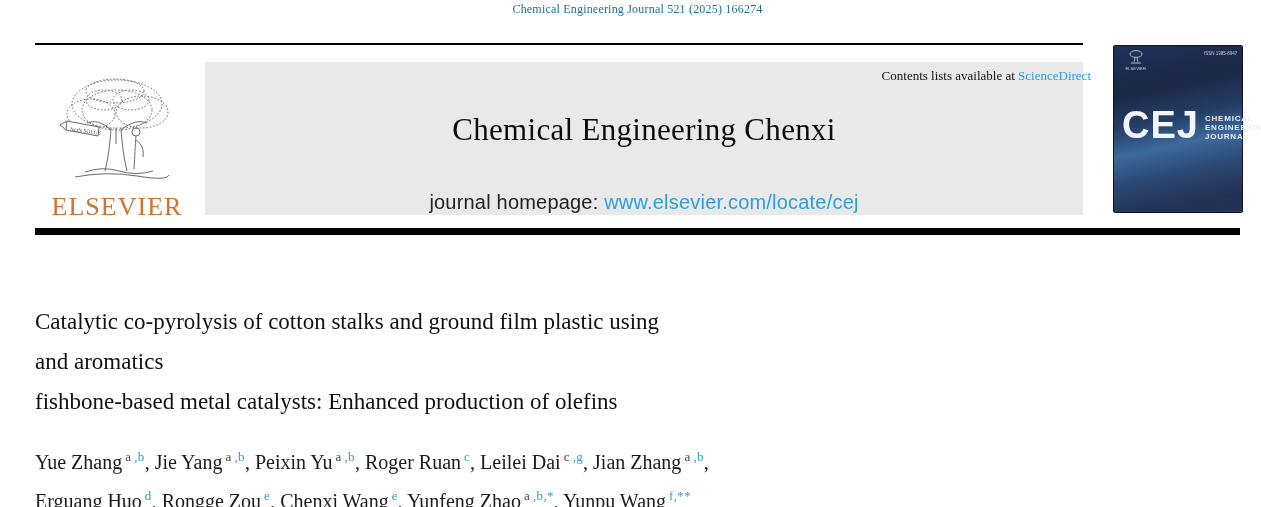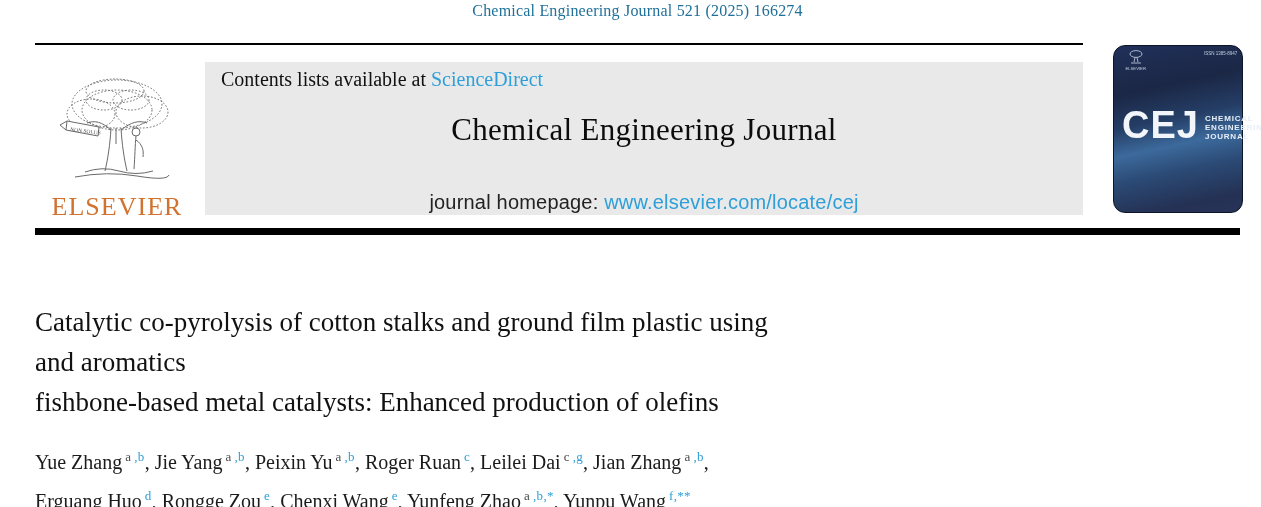--- a/index.html
+++ b/index.html
@@ -12,21 +12,21 @@
     --rule-black:#000000;
   }
   html,body{margin:0;padding:0;}
   body{
     width:1261px;height:507px;position:relative;background:#ffffff;
     font-family:"Liberation Serif", serif;color:var(--text-black);
     overflow:hidden;
   }
   .citation{
     position:absolute;left:35px;top:2px;width:1205px;
-    text-align:center;font-size:16px;color:var(--citation-blue);
+    text-align:center;font-size:12px;color:var(--citation-blue);
     letter-spacing:0.2px;
   }
   .top-rule{
     position:absolute;left:35px;top:43px;width:1048px;height:2px;
     background:var(--rule-black);
   }
   
   .logo-block{
     position:absolute;left:33px;top:58px;width:168px;height:162px;
     display:flex;flex-direction:column;align-items:center;justify-content:flex-end;
@@ -35,39 +35,39 @@
   .logo-word{
     font-size:26px;color:var(--brand-orange);letter-spacing:1px;
     line-height:26px;font-family:"Liberation Serif", serif;
   }
   
   .banner-box{
     position:absolute;left:205px;top:62px;width:878px;height:153px;
     background:var(--banner-gray);
   }
   .contents-line{
-    position:absolute;top:6px;left:16px;width:100%;text-align:left;
-    font-size:20px;color:#111;
+    position:absolute;top:6px;left:8px;width:100%;text-align:right;
+    font-size:13px;color:#111;
   }
   .sciencedirect-link{color:var(--link-blue);text-decoration:none;cursor:pointer;}
   .banner-journal-title{
     position:absolute;top:50px;left:0;width:100%;text-align:center;
     font-size:31px;color:#0c0c0c;letter-spacing:0.3px;
   }
   .homepage-line{
     position:absolute;top:129px;left:0;width:100%;text-align:center;
     font-family:"Liberation Sans", sans-serif;font-size:20px;color:#222;
     letter-spacing:0.2px;
   }
   .homepage-link{color:var(--link-blue);text-decoration:none;cursor:pointer;}
   
   .cover{
     position:absolute;left:1113px;top:45px;width:130px;height:168px;
     background:linear-gradient(168deg,#20305a 0%,#1b2745 26%,#253e66 44%,#3c6a9c 58%,#2b4a75 72%,#243154 90%,#273457 100%);
-    border:1px solid #0c1428;border-radius:12px;box-sizing:border-box;cursor:pointer;padding-left:41px;
+    border:1px solid #0c1428;border-radius:2px;box-sizing:border-box;cursor:pointer;padding-left:41px;
   }
   .cover-issn{
     position:absolute;top:5px;right:5px;font-family:"Liberation Sans", sans-serif;
     font-size:6px;color:#c2cfe0;transform:scale(0.75);transform-origin:top right;
   }
   .cover-publisher{
     position:absolute;top:4px;left:7px;display:flex;flex-direction:column;align-items:center;
   }
   .cover-publisher-name{
     font-family:"Liberation Sans", sans-serif;font-size:6px;color:#c2cfe0;
@@ -84,21 +84,21 @@
     font-family:"Liberation Sans", sans-serif;font-size:8px;font-weight:700;
     color:#e8eef6;letter-spacing:0.8px;line-height:9px;margin-top:6px;
   }
   .thick-rule{
     position:absolute;left:35px;top:228px;width:1205px;height:7px;
     background:var(--rule-black);
   }
   
   .article-title{
     position:absolute;left:35px;top:302px;width:1020px;
-    font-size:27px;line-height:40px;color:#111;
+    font-size:23px;line-height:40px;color:#111;
   }
   .author-list{
     position:absolute;left:35px;top:444px;width:1205px;
     font-size:20px;line-height:36px;color:#1b1b1b;
   }
   .author-list .sup{
     font-size:13px;position:relative;top:-8px;margin-left:3px;letter-spacing:0.3px;
   }
   .author-list .sup.blue{color:var(--link-blue);cursor:pointer;}
   .author-list .sup.dark{color:var(--sup-dark);}
@@ -137,21 +137,21 @@
       <text x="13" y="61" font-size="5.5" fill="#555555" stroke="none" transform="rotate(7 13 61)">NON SOLUS</text>
     </g>
   </svg>
   <div class="logo-word">ELSEVIER</div>
 </div>
 
 <div class="banner-box">
   <div class="contents-line">
     <span>Contents lists available at </span><span class="sciencedirect-link">ScienceDirect</span>
   </div>
-  <div class="banner-journal-title">Chemical Engineering Journal</div>
+  <div class="banner-journal-title">Chemical Engineering Chenxi</div>
   <div class="homepage-line">
     <span>journal homepage: </span><span class="homepage-link">www.elsevier.com/locate/cej</span>
   </div>
 </div>
 
 <div class="cover">
   <div class="cover-publisher">
     <svg width="16" height="15" viewBox="0 0 16 15" fill="none" stroke="#cfd8e6" stroke-width="0.8">
       <ellipse cx="8" cy="4" rx="6" ry="3.4"></ellipse>
       <path d="M7 7.5 L6 12 M9 7.5 L10 12 M3 13 H13"></path>

